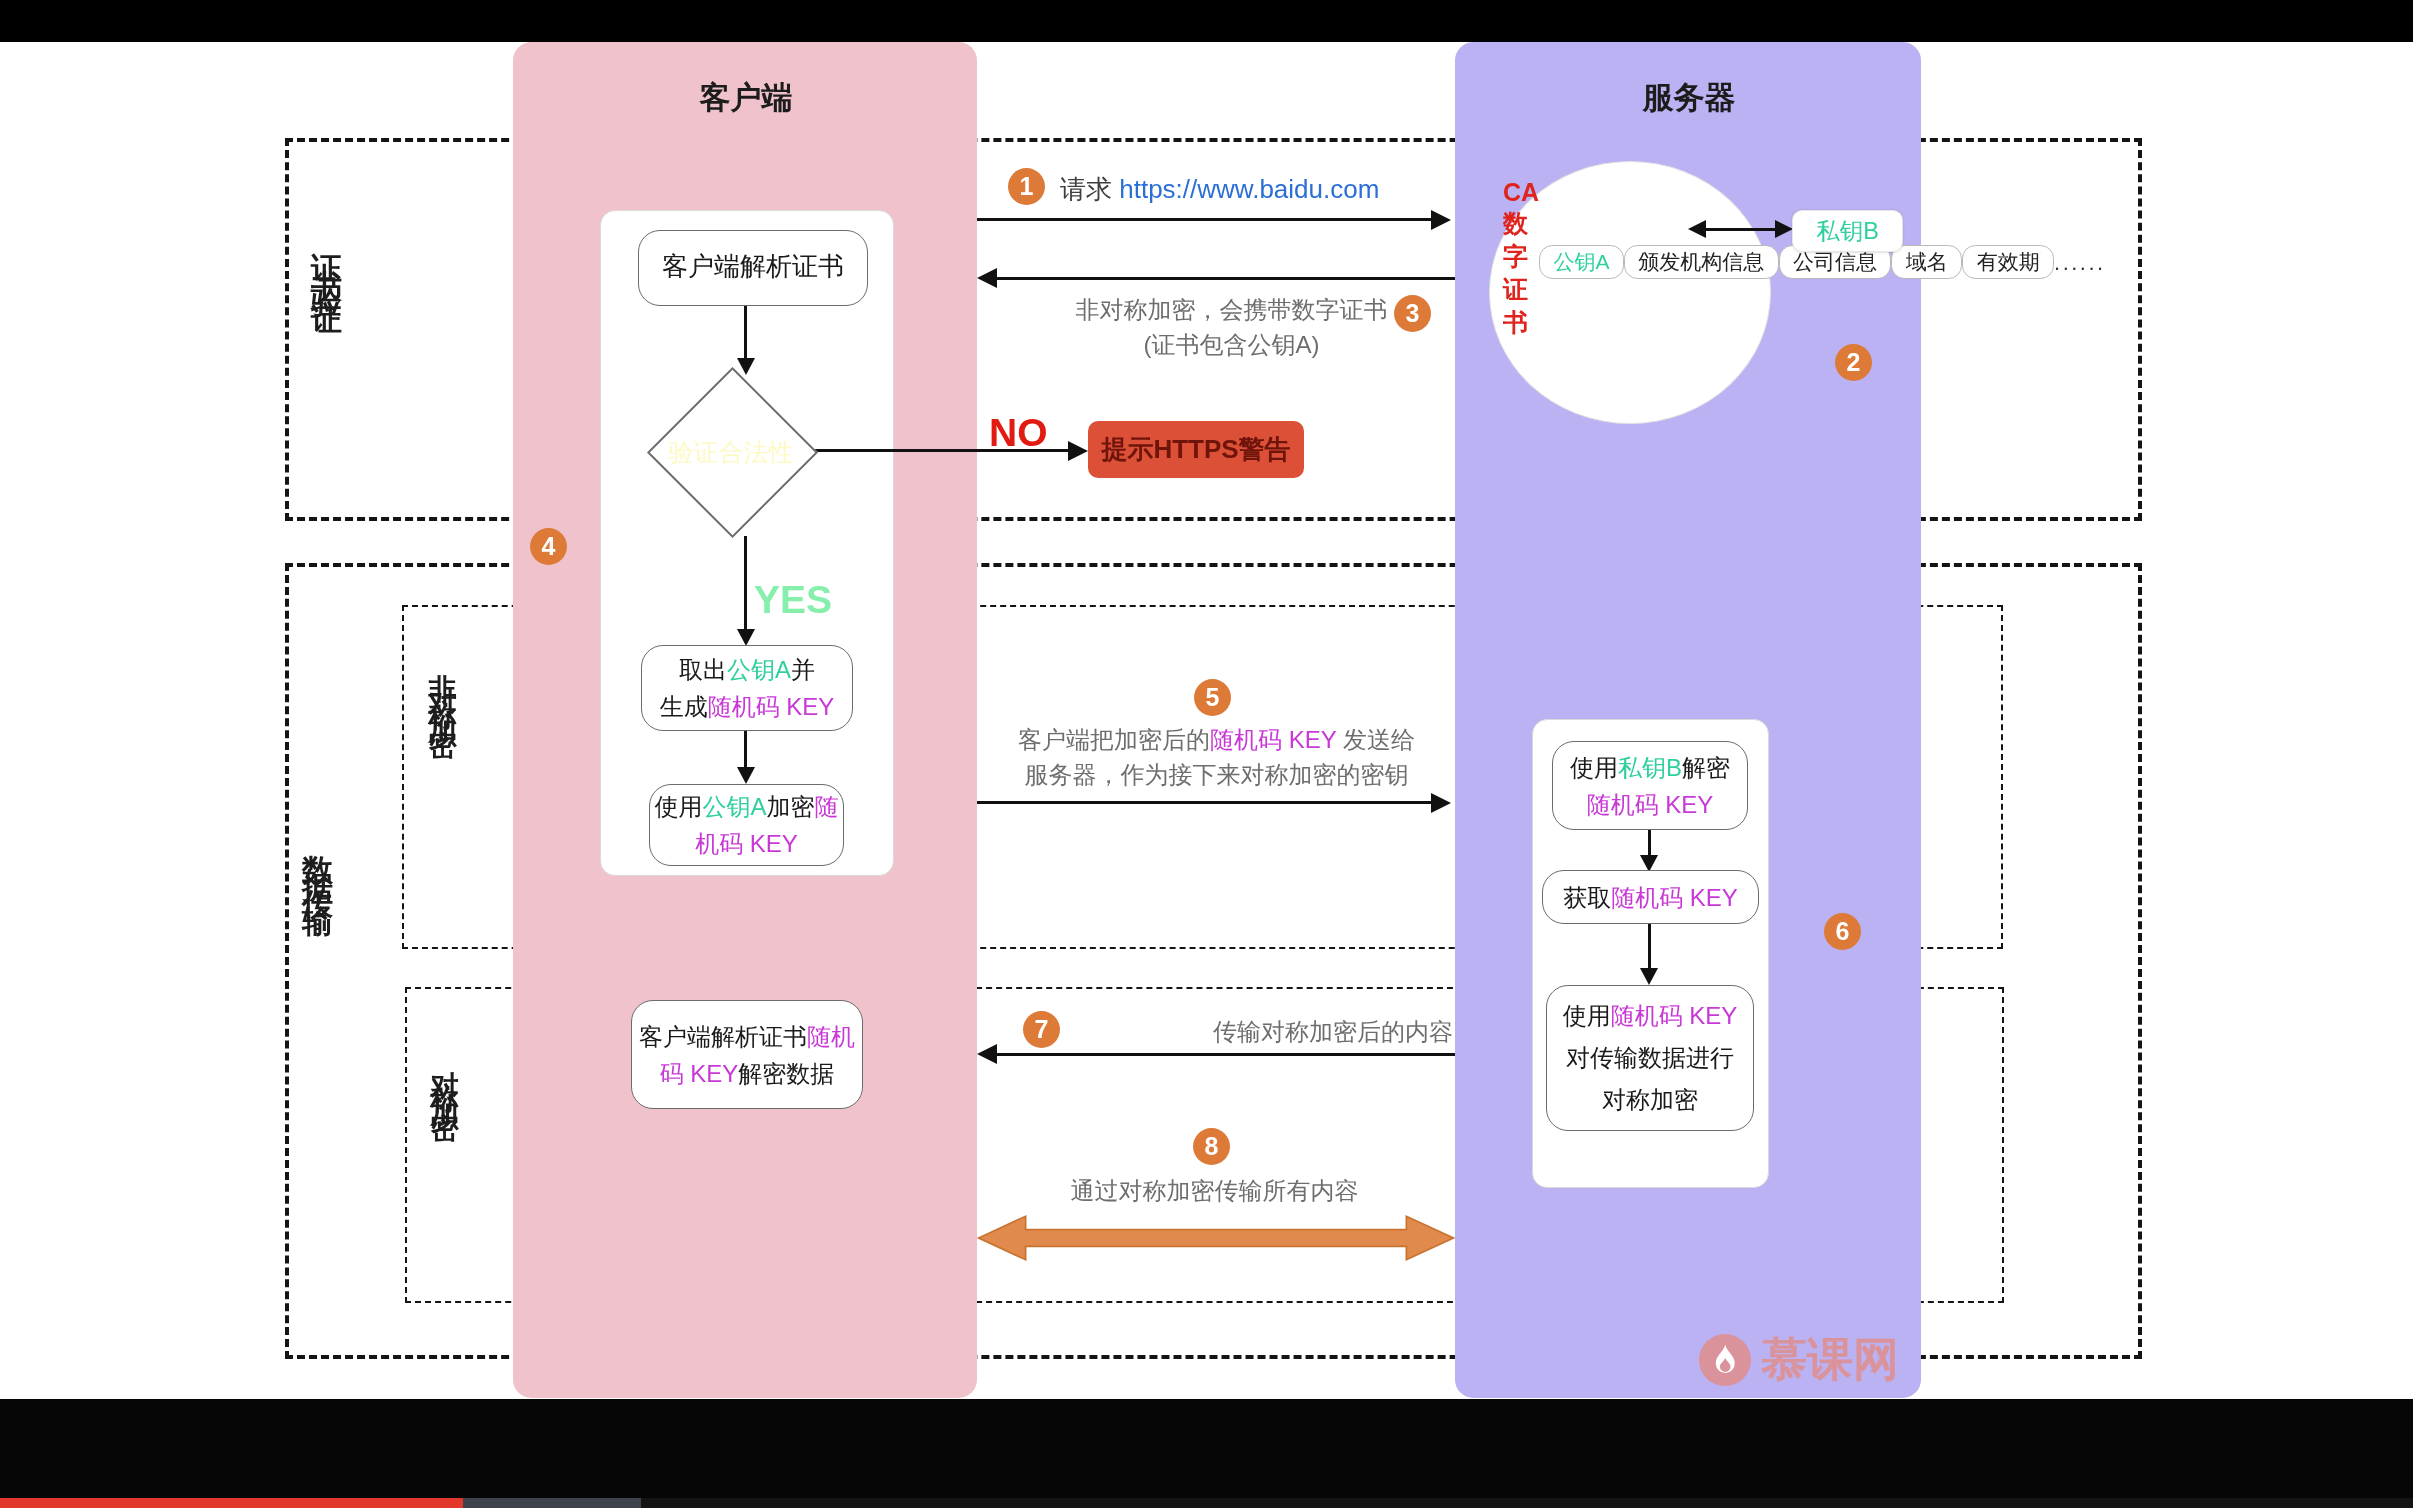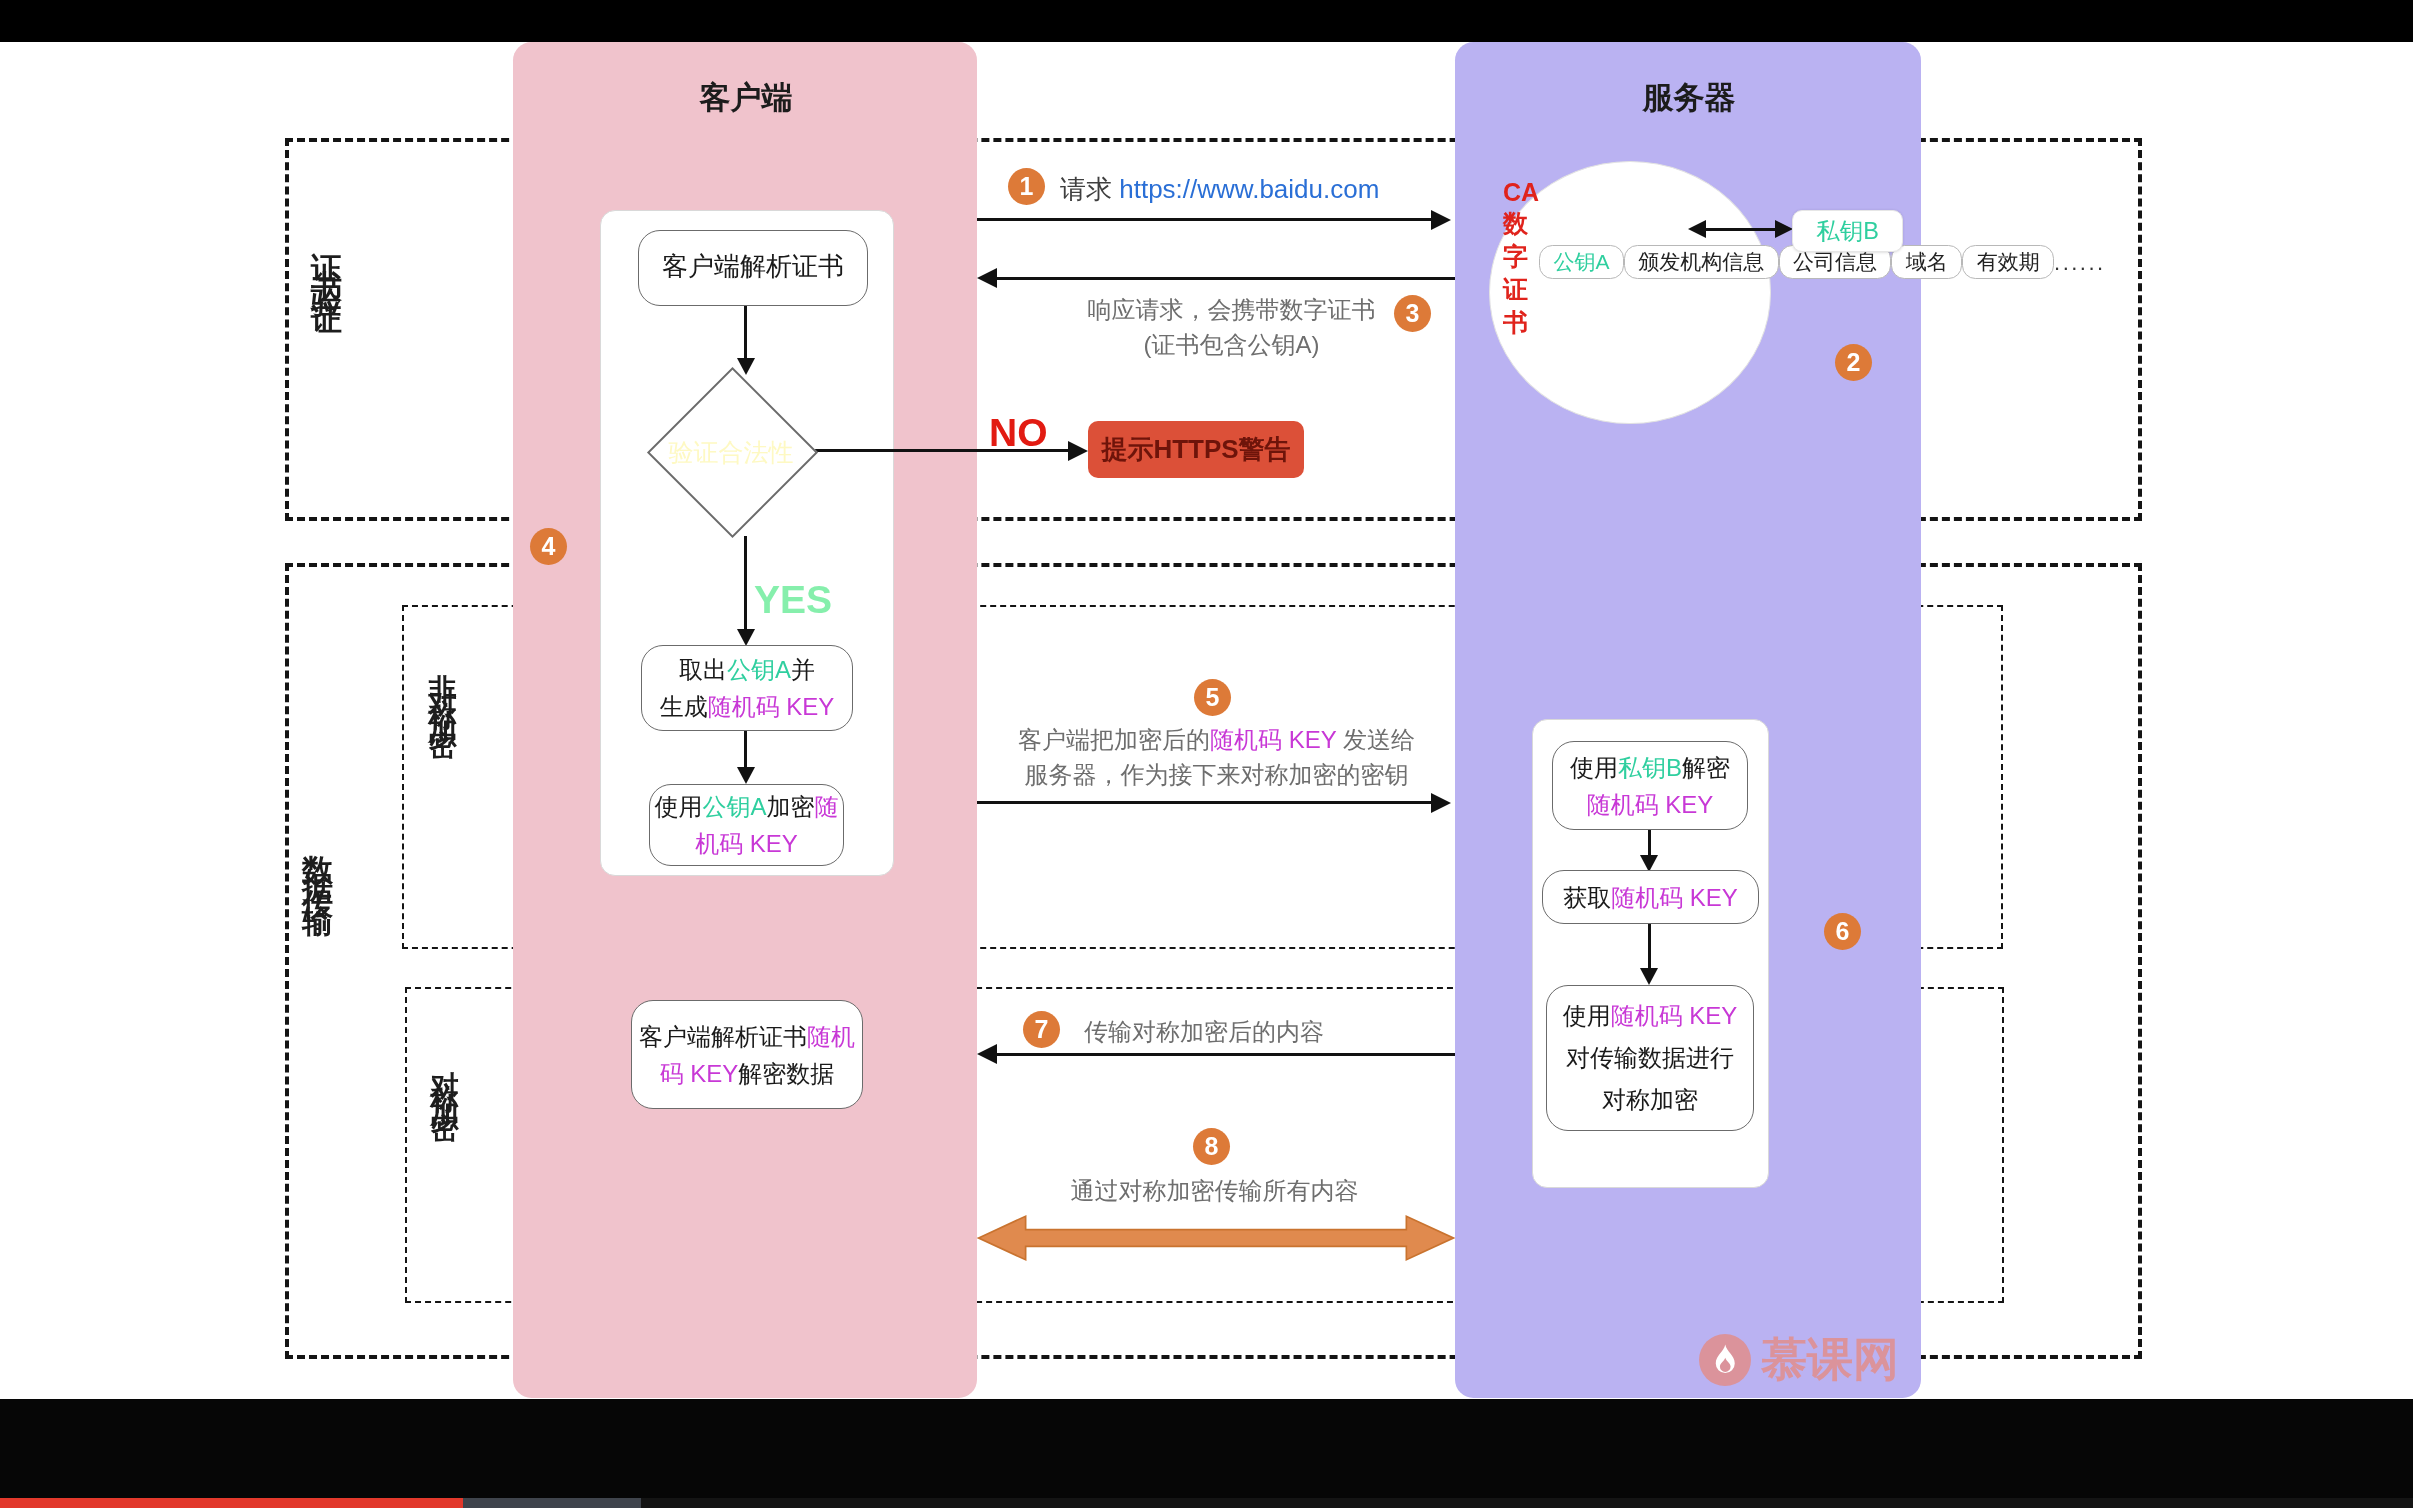--- a/index.html
+++ b/index.html
@@ -135,21 +135,21 @@
     <span><span>客户端解析证书</span><span style="color: rgb(200, 56, 214);">随机</span><br><span style="color: rgb(200, 56, 214);">码 KEY</span><span>解密数据</span></span>
   </div>
 
   <div class="badge" style="left:1008px;top:168px;">1</div>
   <div class="msg m1" style="left:1060px;top:172px;width:385px;text-align:left;"><span>请求 </span><span style="color: rgb(42, 111, 214);">https://www.baidu.com</span></div>
   <div class="hline" style="left:977px;top:218px;width:459px;"></div>
   <div class="head right" style="left:1431px;top:210px;"></div>
 
   <div class="hline" style="left:996px;top:277px;width:459px;"></div>
   <div class="head left" style="left:977px;top:268px;"></div>
-  <div class="msg" style="left:1064px;top:292px;width:335px;"><span>响应请求，会携带数字证书</span><br><span>(证书包含公钥A)</span></div>
+  <div class="msg" style="left:1064px;top:292px;width:335px;"><span>非对称加密，会携带数字证书</span><br><span>(证书包含公钥A)</span></div>
   <div class="badge" style="left:1394px;top:295px;">3</div>
 
   <div class="ellipse"></div>
   <div class="cert-col">
     <div class="cert-title">CA数字证书</div>
     <div class="pill teal">公钥A</div>
     <div class="pill">颁发机构信息</div>
     <div class="pill">公司信息</div>
     <div class="pill">域名</div>
     <div class="pill">有效期</div>
@@ -187,21 +187,21 @@
   <div class="vline" style="left:1648px;top:923px;height:47px;"></div>
   <div class="head down" style="left:1640px;top:968px;"></div>
 
   <div class="node" style="left:1546px;top:985px;width:206px;height:144px;line-height:42px;">
     <span><span>使用</span><span style="color: rgb(200, 56, 214);">随机码 KEY</span><br><span>对传输数据进行</span><br><span>对称加密</span></span>
   </div>
 
   <div class="badge" style="left:1824px;top:913px;">6</div>
 
   <div class="badge" style="left:1023px;top:1011px;">7</div>
-  <div class="msg" style="left:1084px;top:1014px;width:369px;text-align:left;"><span>传输对称加密后的内容</span></div>
+  <div class="msg" style="left:1084px;top:1014px;width:369px;text-align:right;"><span>传输对称加密后的内容</span></div>
   <div class="hline" style="left:996px;top:1053px;width:459px;"></div>
   <div class="head left" style="left:977px;top:1044px;"></div>
 
   <div class="badge" style="left:1193px;top:1128px;">8</div>
   <div class="msg" style="left:980px;top:1173px;width:469px;"><span>通过对称加密传输所有内容</span></div>
   <svg class="big-arrow" width="478" height="52" viewBox="0 0 570 62">
     <polygon points="2,31 58,5 58,21 512,21 512,5 568,31 512,57 512,41 58,41 58,57" fill="#e08a4e" stroke="#c9732f" stroke-width="2"></polygon>
   </svg>
 
   <div class="watermark">

